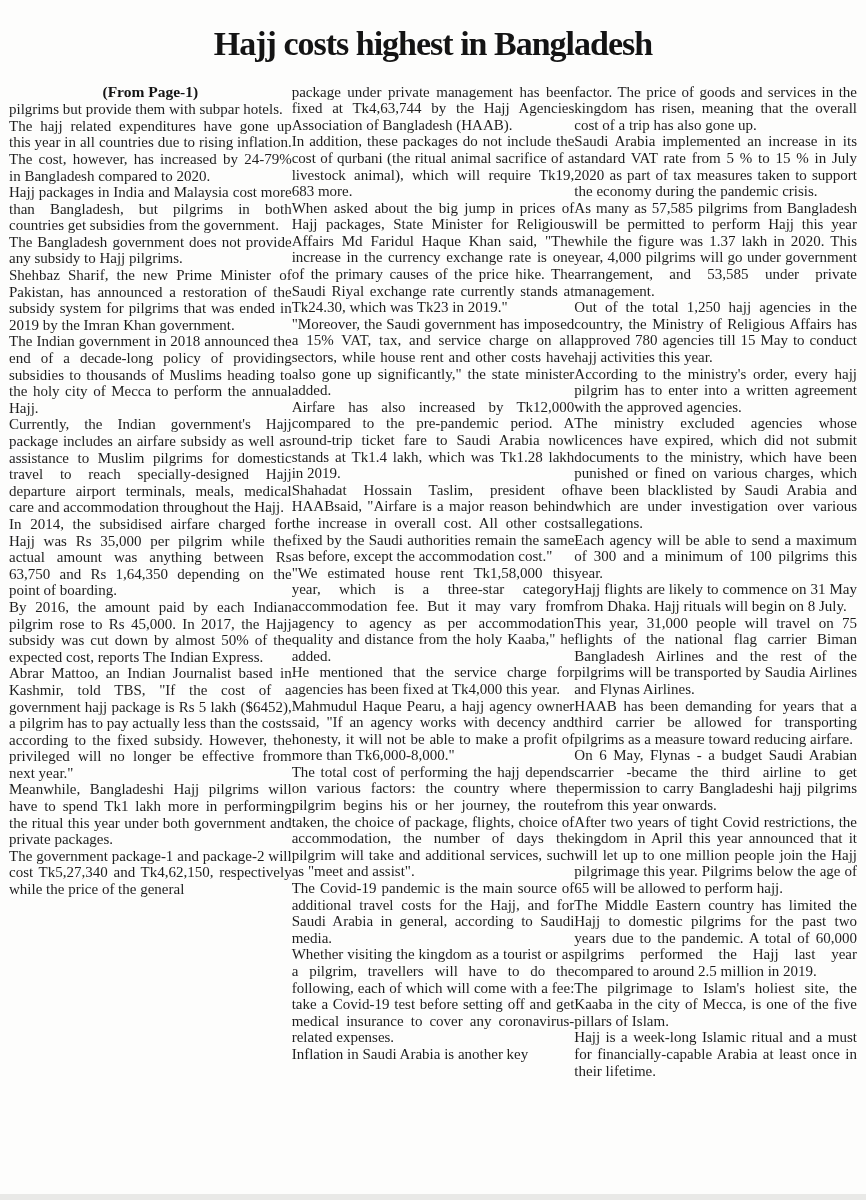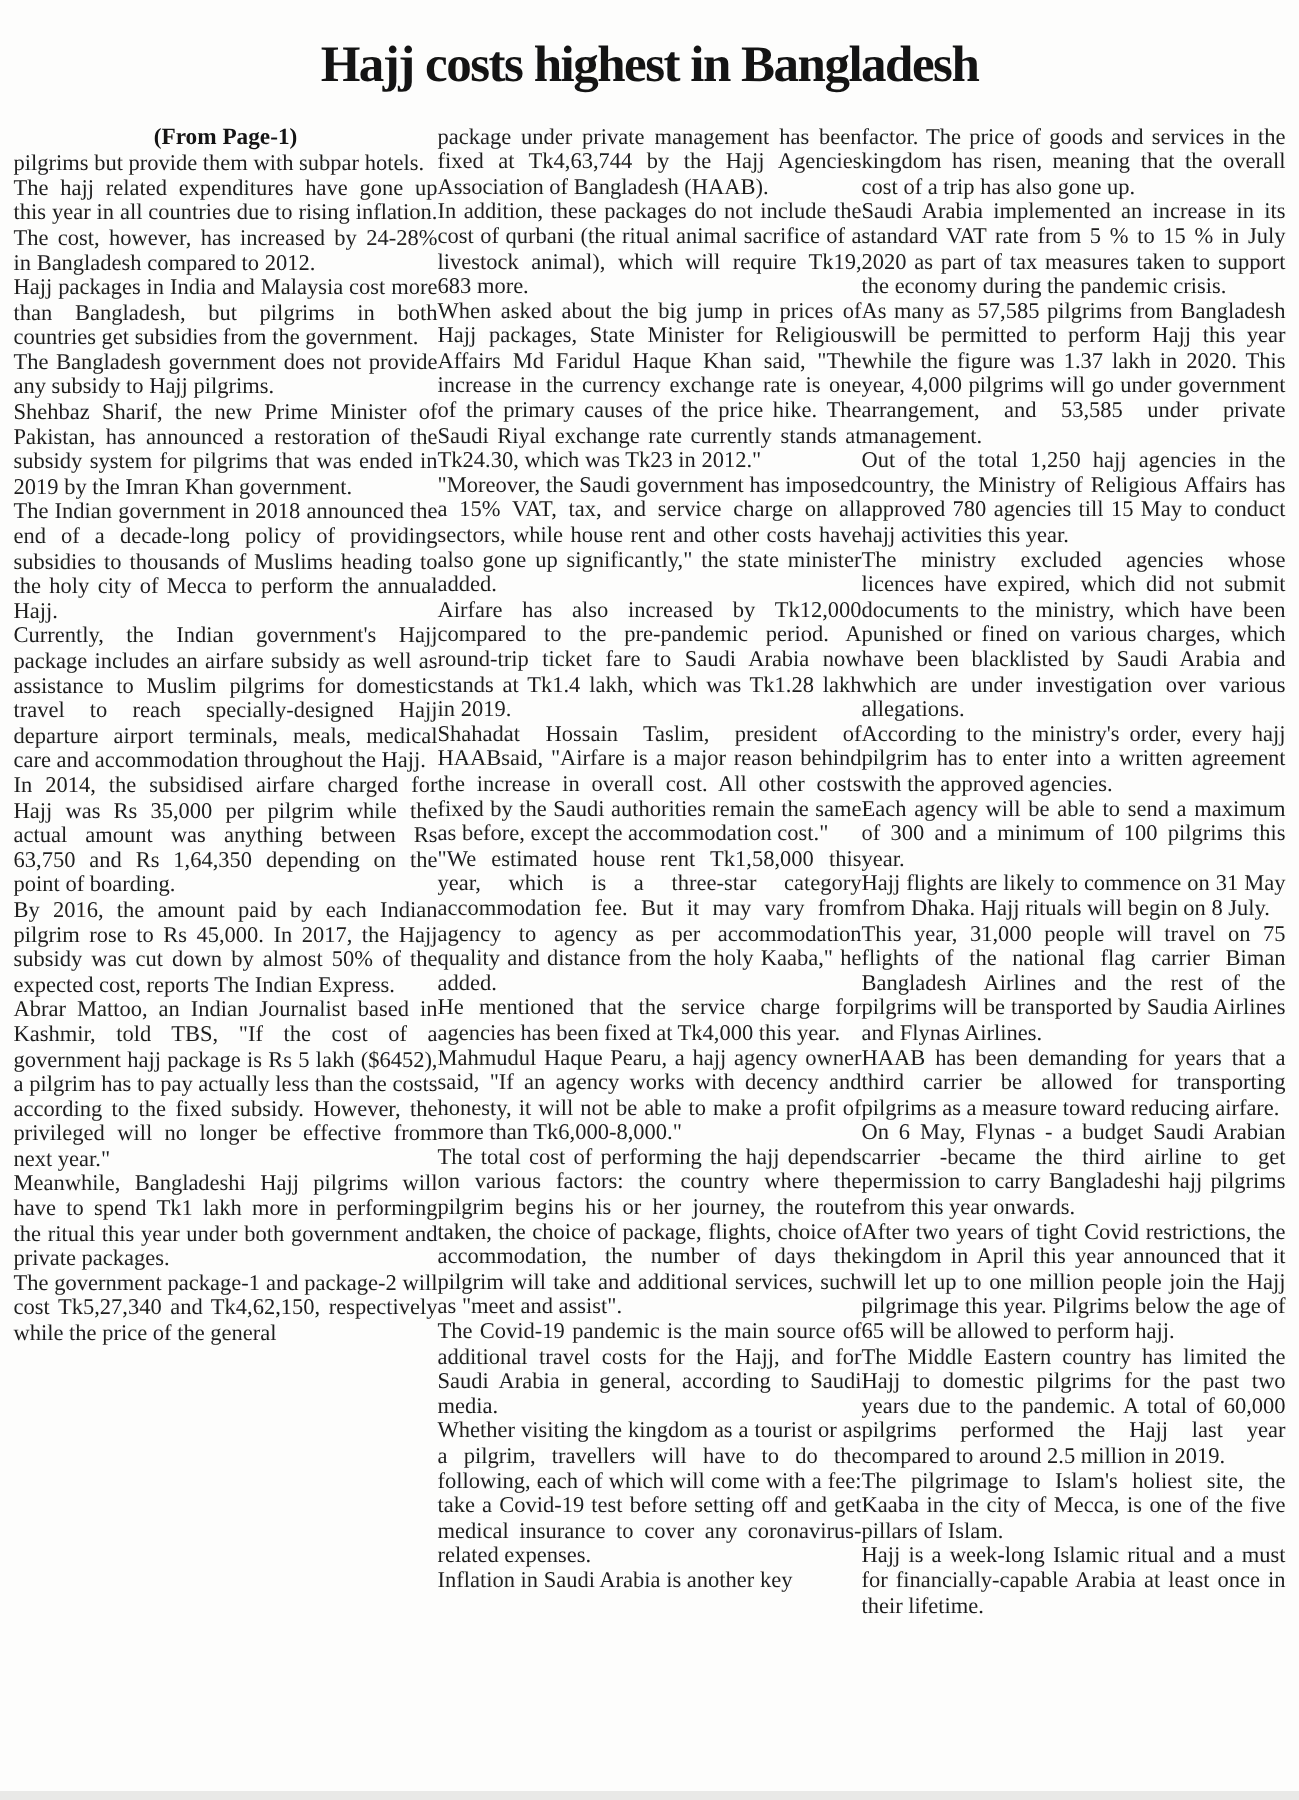--- a/index.html
+++ b/index.html
@@ -67,60 +67,60 @@
 <div class="page">
 
   <h1 class="headline">Hajj costs highest in Bangladesh</h1>
 
   <div class="columns">
 
     <div class="col">
       <p class="byline">(From Page-1)</p>
       <div>
           <p class="para">pilgrims but provide them with subpar hotels.</p>
-          <p class="para">The hajj related expenditures have gone up this year in all countries due to rising inflation. The cost, however, has increased by 24-28% in Bangladesh compared to 2012.</p>
+          <p class="para">The hajj related expenditures have gone up this year in all countries due to rising inflation. The cost, however, has increased by 24-79% in Bangladesh compared to 2020.</p>
           <p class="para">Hajj packages in India and Malaysia cost more than Bangladesh, but pilgrims in both countries get subsidies from the government.</p>
           <p class="para">The Bangladesh government does not provide any subsidy to Hajj pilgrims.</p>
           <p class="para">Shehbaz Sharif, the new Prime Minister of Pakistan, has announced a restoration of the subsidy system for pilgrims that was ended in 2019 by the Imran Khan government.</p>
           <p class="para">The Indian government in 2018 announced the end of a decade-long policy of providing subsidies to thousands of Muslims heading to the holy city of Mecca to perform the annual Hajj.</p>
           <p class="para">Currently, the Indian government's Hajj package includes an airfare subsidy as well as assistance to Muslim pilgrims for domestic travel to reach specially-designed Hajj departure airport terminals, meals, medical care and accommodation throughout the Hajj.</p>
           <p class="para">In 2014, the subsidised airfare charged for Hajj was Rs 35,000 per pilgrim while the actual amount was anything between Rs 63,750 and Rs 1,64,350 depending on the point of boarding.</p>
           <p class="para">By 2016, the amount paid by each Indian pilgrim rose to Rs 45,000. In 2017, the Hajj subsidy was cut down by almost 50% of the expected cost, reports The Indian Express.</p>
           <p class="para">Abrar Mattoo, an Indian Journalist based in Kashmir, told TBS, "If the cost of a government hajj package is Rs 5 lakh ($6452), a pilgrim has to pay actually less than the costs according to the fixed subsidy. However, the privileged will no longer be effective from next year."</p>
           <p class="para">Meanwhile, Bangladeshi Hajj pilgrims will have to spend Tk1 lakh more in performing the ritual this year under both government and private packages.</p>
           <p class="para">The government package-1 and package-2 will cost Tk5,27,340 and Tk4,62,150, respectively while the price of the general</p>
         </div>
     </div>
 
     <div class="col">
       <div>
           <p class="para">package under private management has been fixed at Tk4,63,744 by the Hajj Agencies Association of Bangladesh (HAAB).</p>
           <p class="para">In addition, these packages do not include the cost of qurbani (the ritual animal sacrifice of a livestock animal), which will require Tk19, 683 more.</p>
-          <p class="para">When asked about the big jump in prices of Hajj packages, State Minister for Religious Affairs Md Faridul Haque Khan said, "The increase in the currency exchange rate is one of the primary causes of the price hike. The Saudi Riyal exchange rate currently stands at Tk24.30, which was Tk23 in 2012."</p>
+          <p class="para">When asked about the big jump in prices of Hajj packages, State Minister for Religious Affairs Md Faridul Haque Khan said, "The increase in the currency exchange rate is one of the primary causes of the price hike. The Saudi Riyal exchange rate currently stands at Tk24.30, which was Tk23 in 2019."</p>
           <p class="para">"Moreover, the Saudi government has imposed a 15% VAT, tax, and service charge on all sectors, while house rent and other costs have also gone up significantly," the state minister added.</p>
           <p class="para">Airfare has also increased by Tk12,000 compared to the pre-pandemic period. A round-trip ticket fare to Saudi Arabia now stands at Tk1.4 lakh, which was Tk1.28 lakh in 2019.</p>
           <p class="para">Shahadat Hossain Taslim, president of HAABsaid, "Airfare is a major reason behind the increase in overall cost. All other costs fixed by the Saudi authorities remain the same as before, except the accommodation cost."</p>
           <p class="para">"We estimated house rent Tk1,58,000 this year, which is a three-star category accommodation fee. But it may vary from agency to agency as per accommodation quality and distance from the holy Kaaba," he added.</p>
           <p class="para">He mentioned that the service charge for agencies has been fixed at Tk4,000 this year.</p>
           <p class="para">Mahmudul Haque Pearu, a hajj agency owner said, "If an agency works with decency and honesty, it will not be able to make a profit of more than Tk6,000-8,000."</p>
           <p class="para">The total cost of performing the hajj depends on various factors: the country where the pilgrim begins his or her journey, the route taken, the choice of package, flights, choice of accommodation, the number of days the pilgrim will take and additional services, such as "meet and assist".</p>
           <p class="para">The Covid-19 pandemic is the main source of additional travel costs for the Hajj, and for Saudi Arabia in general, according to Saudi media.</p>
           <p class="para">Whether visiting the kingdom as a tourist or as a pilgrim, travellers will have to do the following, each of which will come with a fee: take a Covid-19 test before setting off and get medical insurance to cover any coronavirus-related expenses.</p>
           <p class="para">Inflation in Saudi Arabia is another key</p>
         </div>
     </div>
 
     <div class="col">
       <div>
           <p class="para">factor. The price of goods and services in the kingdom has risen, meaning that the overall cost of a trip has also gone up.</p>
           <p class="para">Saudi Arabia implemented an increase in its standard VAT rate from 5 % to 15 % in July 2020 as part of tax measures taken to support the economy during the pandemic crisis.</p>
           <p class="para">As many as 57,585 pilgrims from Bangladesh will be permitted to perform Hajj this year while the figure was 1.37 lakh in 2020. This year, 4,000 pilgrims will go under government arrangement, and 53,585 under private management.</p>
           <p class="para">Out of the total 1,250 hajj agencies in the country, the Ministry of Religious Affairs has approved 780 agencies till 15 May to conduct hajj activities this year.</p>
+          <p class="para">According to the ministry's order, every hajj pilgrim has to enter into a written agreement with the approved agencies.</p>
           <p class="para">The ministry excluded agencies whose licences have expired, which did not submit documents to the ministry, which have been punished or fined on various charges, which have been blacklisted by Saudi Arabia and which are under investigation over various allegations.</p>
-          <p class="para">According to the ministry's order, every hajj pilgrim has to enter into a written agreement with the approved agencies.</p>
           <p class="para">Each agency will be able to send a maximum of 300 and a minimum of 100 pilgrims this year.</p>
           <p class="para">Hajj flights are likely to commence on 31 May from Dhaka. Hajj rituals will begin on 8 July.</p>
           <p class="para">This year, 31,000 people will travel on 75 flights of the national flag carrier Biman Bangladesh Airlines and the rest of the pilgrims will be transported by Saudia Airlines and Flynas Airlines.</p>
           <p class="para">HAAB has been demanding for years that a third carrier be allowed for transporting pilgrims as a measure toward reducing airfare.</p>
           <p class="para">On 6 May, Flynas - a budget Saudi Arabian carrier -became the third airline to get permission to carry Bangladeshi hajj pilgrims from this year onwards.</p>
           <p class="para">After two years of tight Covid restrictions, the kingdom in April this year announced that it will let up to one million people join the Hajj pilgrimage this year. Pilgrims below the age of 65 will be allowed to perform hajj.</p>
           <p class="para">The Middle Eastern country has limited the Hajj to domestic pilgrims for the past two years due to the pandemic. A total of 60,000 pilgrims performed the Hajj last year compared to around 2.5 million in 2019.</p>
           <p class="para">The pilgrimage to Islam's holiest site, the Kaaba in the city of Mecca, is one of the five pillars of Islam.</p>
           <p class="para">Hajj is a week-long Islamic ritual and a must for financially-capable Arabia at least once in their lifetime.</p>
         </div>

